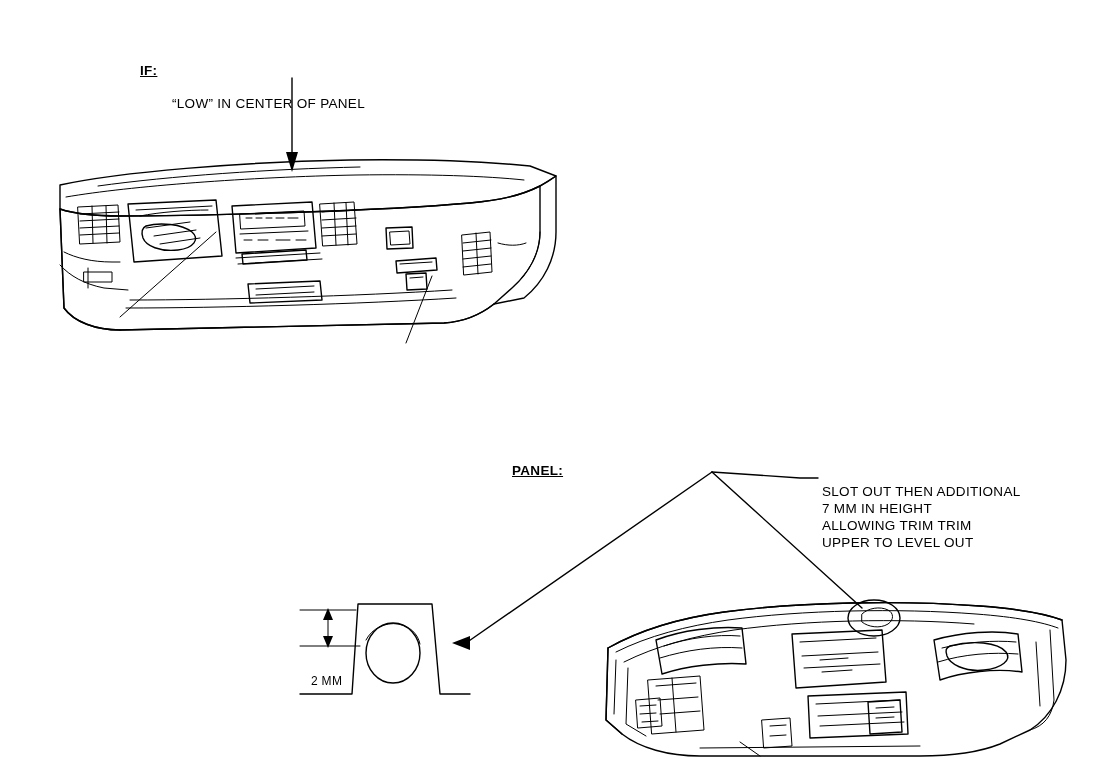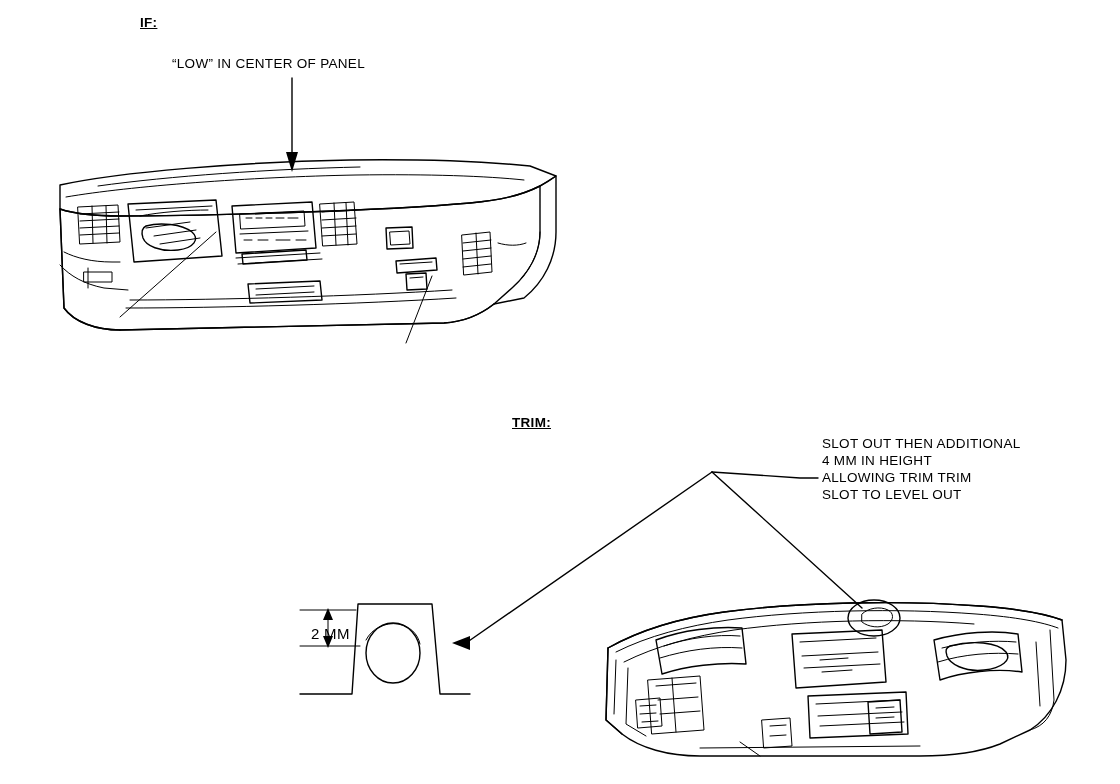--- a/index.html
+++ b/index.html
@@ -16,29 +16,30 @@
     color: #000000;
     overflow: hidden;
   }
   .label {
     position: absolute;
     font-size: 13.5px;
     letter-spacing: 0.3px;
     line-height: 17px;
     white-space: pre;
     color: #000;
+    margin-top: 48px;
   }
   .label.bold {
     font-weight: bold;
   }
   .label.underline {
     text-decoration: underline;
   }
   .small {
-    font-size: 15px;
+    font-size: 12px;
   }
   svg.art {
     position: absolute;
     left: 0;
     top: 0;
     width: 1120px;
     height: 784px;
     pointer-events: none;
   }
   .stroke {
@@ -60,28 +61,28 @@
     stroke: none;
   }
 </style>
 </head>
 <body>
 
 <div id="root">
 
   <div class="label bold underline" style="left:140px; top:14px;">IF:</div>
 
-  <div class="label" style="left:172px; top:55px;">“LOW” IN CENTER OF PANEL</div>
-
-  <div class="label bold underline" style="left:512px; top:414px;">TRIM:</div>
+  <div class="label" style="left:172px; top:47px;">“LOW” IN CENTER OF PANEL</div>
+
+  <div class="label bold underline" style="left:512px; top:414px;">PANEL:</div>
 
   <div class="label" style="left:822px; top:435px;">SLOT OUT THEN ADDITIONAL</div>
-  <div class="label" style="left:822px; top:452px;">4 MM IN HEIGHT</div>
+  <div class="label" style="left:822px; top:452px;">7 MM IN HEIGHT</div>
   <div class="label" style="left:822px; top:469px;">ALLOWING TRIM TRIM</div>
-  <div class="label" style="left:822px; top:486px;">SLOT TO LEVEL OUT</div>
+  <div class="label" style="left:822px; top:486px;">UPPER TO LEVEL OUT</div>
 
   <div class="label small" style="left:311px; top:625px;">2 MM</div>
 
   <svg class="art" viewBox="0 0 1120 784">
 
     <g>
       <path class="stroke" d="M292,78 L292,158"></path>
       <path class="fillblack" d="M292,172 L286,152 L298,152 Z"></path>
     </g>
 

